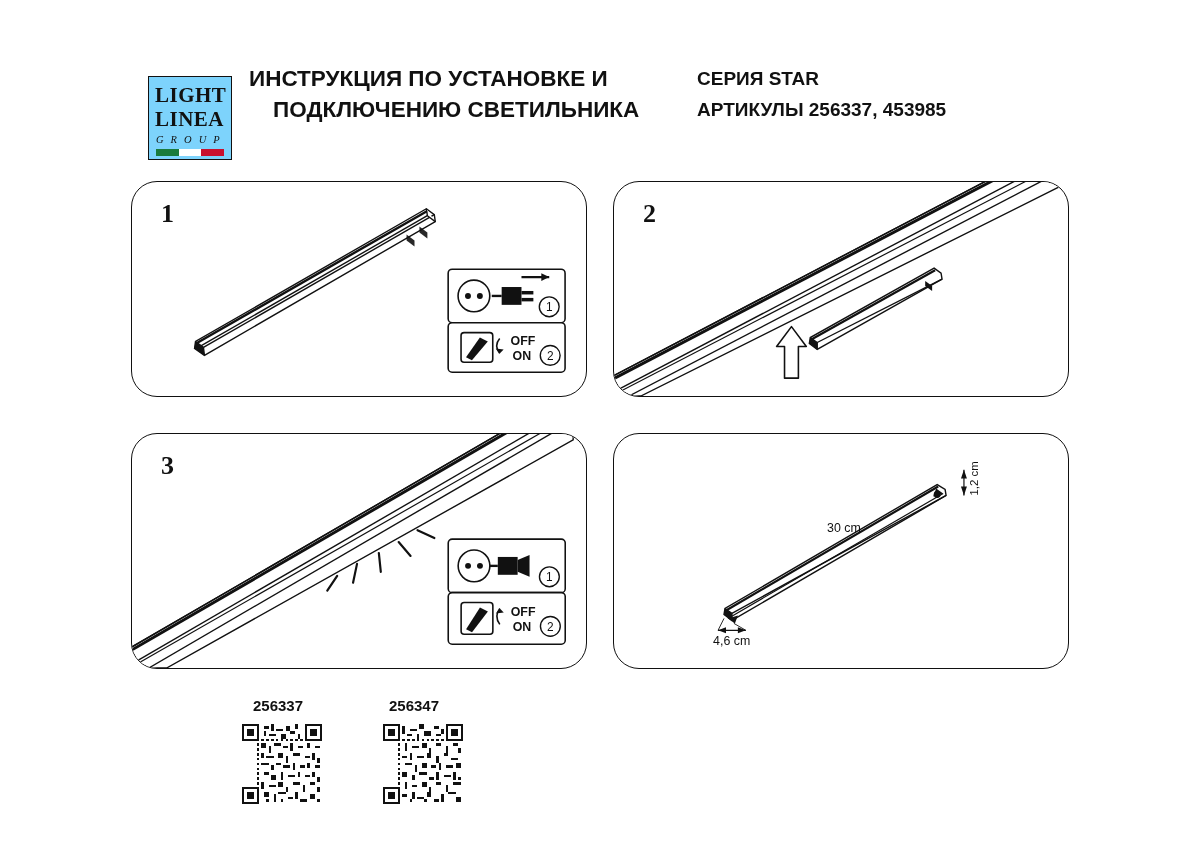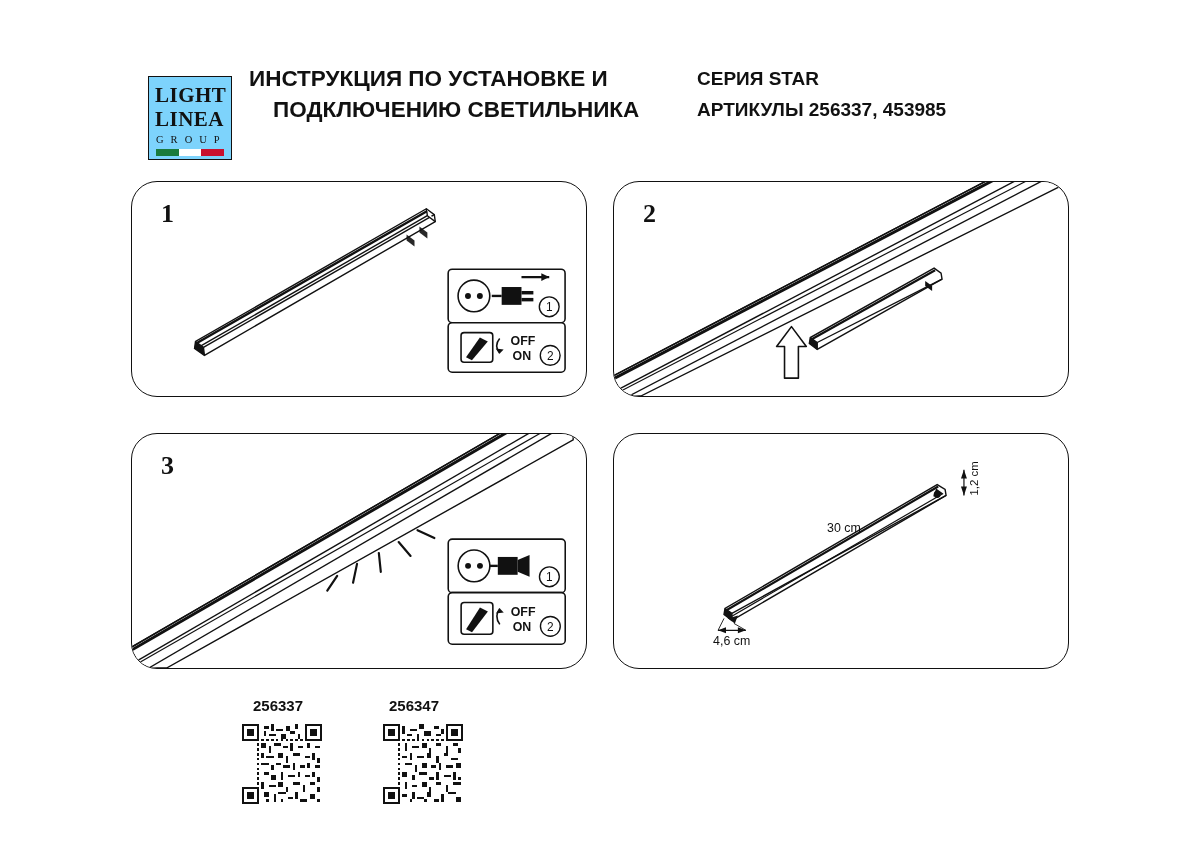--- a/index.html
+++ b/index.html
@@ -52,20 +52,21 @@
   .logo-light { top: 6px; font-size: 21px; }
   .logo-star  { top: 30px; font-size: 21px; }
   .logo-group {
     position: absolute;
     left: 7px;
     top: 57px;
     font-family: "Liberation Serif", serif;
     font-size: 10.5px;
     letter-spacing: 2.2px;
     color: #111;
+    font-style: italic;
   }
   .flag {
     position: absolute;
     left: 7px;
     top: 72px;
     width: 68px;
     height: 7px;
     display: flex;
   }
   .flag i { display: block; height: 100%; flex: 1 1 auto; }

